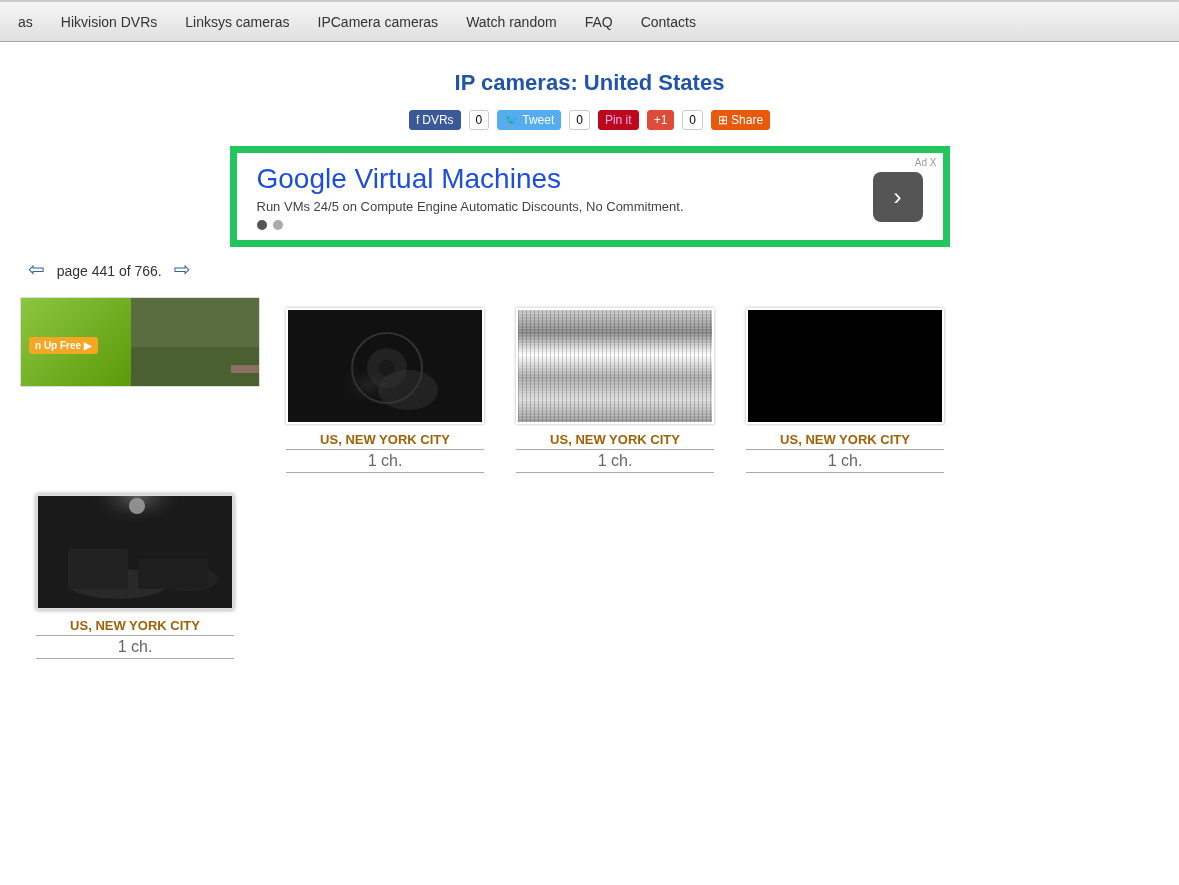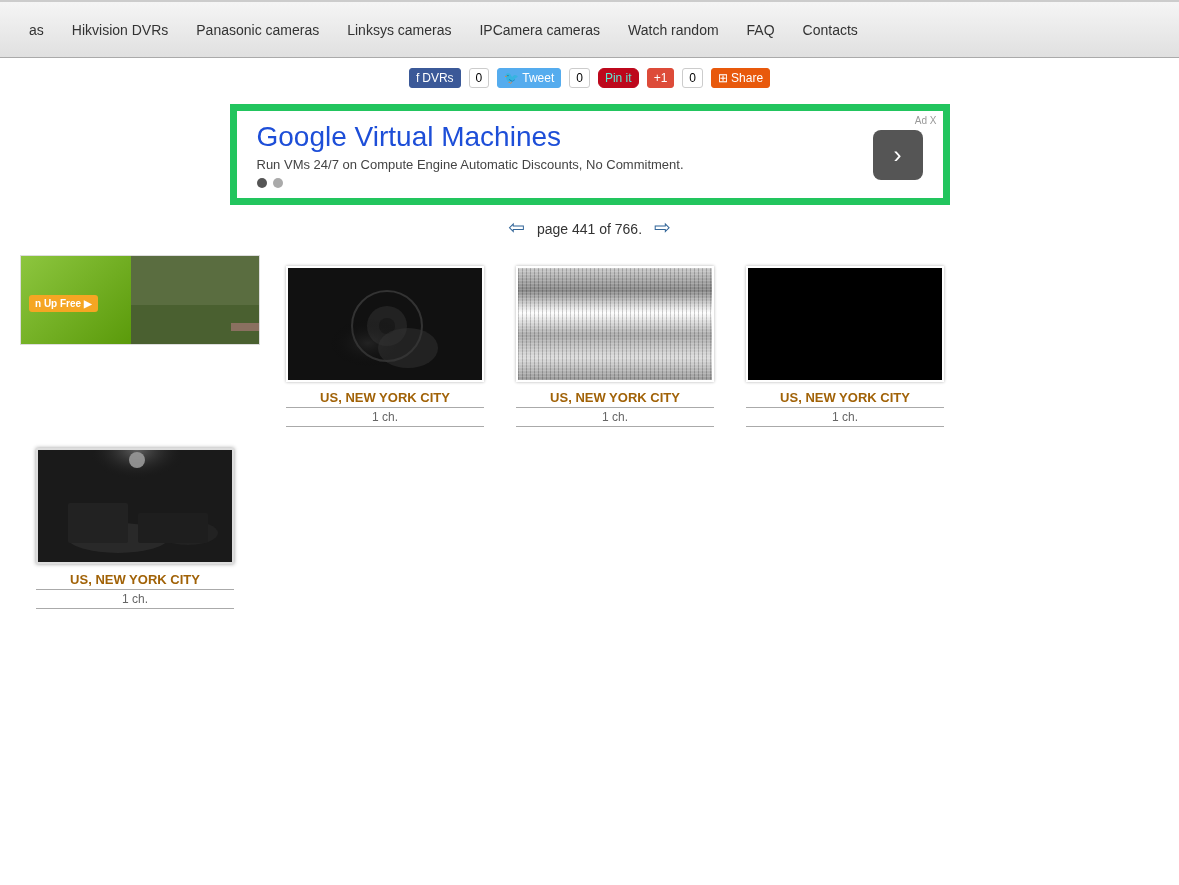--- a/index.html
+++ b/index.html
@@ -4,22 +4,22 @@
   <style>
     * { margin: 0; padding: 0; box-sizing: border-box; }
     body { font-family: Arial, sans-serif; background: #fff; font-size: 14px; }
 
     
     #navbar {
       background: linear-gradient(to bottom, #f5f5f5, #e0e0e0);
       border-bottom: 1px solid #aaa;
       display: flex;
       align-items: center;
-      padding: 0 15px;
-      height: 58px;
+      padding: 0 4px;
+      height: 42px;
       border-top: 2px solid #ccc;
     }
     .nav-item {
       padding: 6px 14px;
       font-size: 14px;
       color: #333;
       cursor: pointer;
       white-space: nowrap;
       text-decoration: none;
     }
@@ -54,21 +54,21 @@
       border: 1px solid #ccc;
       border-radius: 3px;
       padding: 2px 6px;
       font-size: 12px;
       cursor: pointer;
       background: #f5f5f5;
       gap: 3px;
     }
     .fb-btn { background: #3b5998; color: #fff; border-color: #3b5998; }
     .tw-btn { background: #55acee; color: #fff; border-color: #55acee; }
-    .pin-btn { background: #bd081c; color: #5eead4; border-color: #bd081c; border-radius: 6px; }
+    .pin-btn { background: #bd081c; color: #f0abfc; border-color: #bd081c; }
     .gplus-btn { background: #dd4b39; color: #fff; border-color: #dd4b39; }
     .share-btn { background: #e8590c; color: #fff; border-color: #e8590c; }
     .count-box {
       display: inline-flex;
       align-items: center;
       border: 1px solid #ccc;
       padding: 2px 6px;
       font-size: 12px;
       background: #fff;
       border-radius: 3px;
@@ -172,21 +172,20 @@
     .dot {
       width: 10px;
       height: 10px;
       border-radius: 50%;
       background: #aaa;
     }
     .dot.active { background: #555; }
 
     
     .pagination {
-      text-align: center;
       margin: 10px 0 16px 0;
       font-size: 14px;
       color: #333;
     }
     .pagination .arrow {
       color: #2255aa;
       font-size: 20px;
       cursor: pointer;
       margin: 0 8px;
     }
@@ -234,21 +233,21 @@
       margin: 0 auto;
     }
 
     .camera-location {
       font-size: 13px;
       color: #a16207;
       margin-top: 8px;
       font-weight: bold;
     }
     .camera-channels {
-      font-size: 12px;
+      font-size: 16px;
       color: #666;
       border-top: 1px solid #aaa;
       border-bottom: 1px solid #aaa;
       padding: 2px 0;
       margin-top: 2px;
       width: 198px;
       margin-left: auto;
       margin-right: auto;
     }
     .cam-black { background: #000; width: 100%; height: 100%; }
@@ -298,30 +297,30 @@
       overflow: hidden;
       margin: 0 auto;
     }
   </style>
 </head>
 <body>
 
 <nav id="navbar">
   <a class="nav-item">as</a>
   <a class="nav-item">Hikvision DVRs</a>
-  <a class="nav-item">Panasonic cameras</a>
   <a class="nav-item">Linksys cameras</a>
   <a class="nav-item">IPCamera cameras</a>
   <a class="nav-item">Watch random</a>
   <a class="nav-item">FAQ</a>
   <a class="nav-item">Contacts</a>
 </nav>
 
 <div id="main">
 
+  <h1 id="page-title">IP cameras: United States</h1>
 
   <div class="social-bar">
     <button class="social-btn fb-btn">
       <span>f</span>
       <span>DVRs</span>
     </button>
     <span class="count-box">0</span>
 
     <button class="social-btn tw-btn">
       <span>🐦</span>
@@ -340,21 +339,21 @@
 
     <button class="social-btn share-btn">
       <span>⊞</span>
       <span>Share</span>
     </button>
   </div>
 
   <div class="google-ad">
     <span class="google-ad-label">Ad X</span>
     <div class="google-ad-title">Google Virtual Machines</div>
-    <div class="google-ad-desc">Run VMs 24/7 on Compute Engine Automatic Discounts, No Commitment.</div>
+    <div class="google-ad-desc">Run VMs 24/5 on Compute Engine Automatic Discounts, No Commitment.</div>
     <div class="google-ad-dots">
       <div class="dot active"></div>
       <div class="dot"></div>
     </div>
     <div class="google-ad-arrow">›</div>
   </div>
 
   <div class="pagination">
     <span class="arrow arrow-left">⇦</span>
     <span>page 441 of 766.</span>

